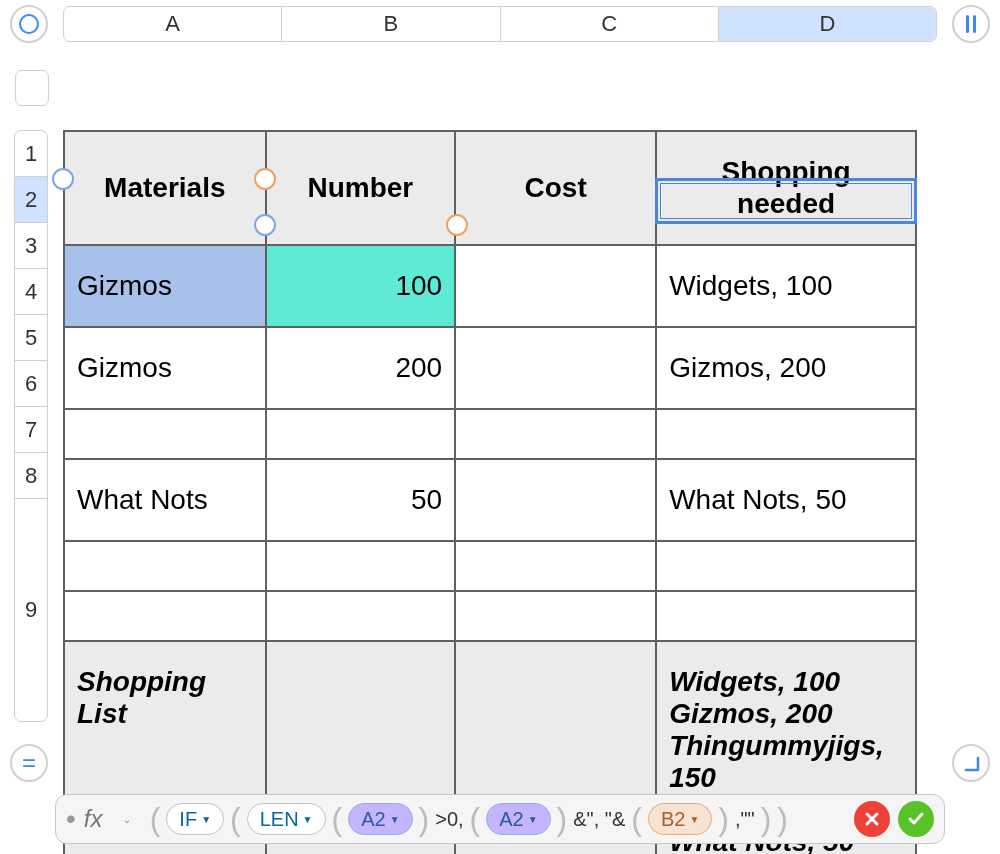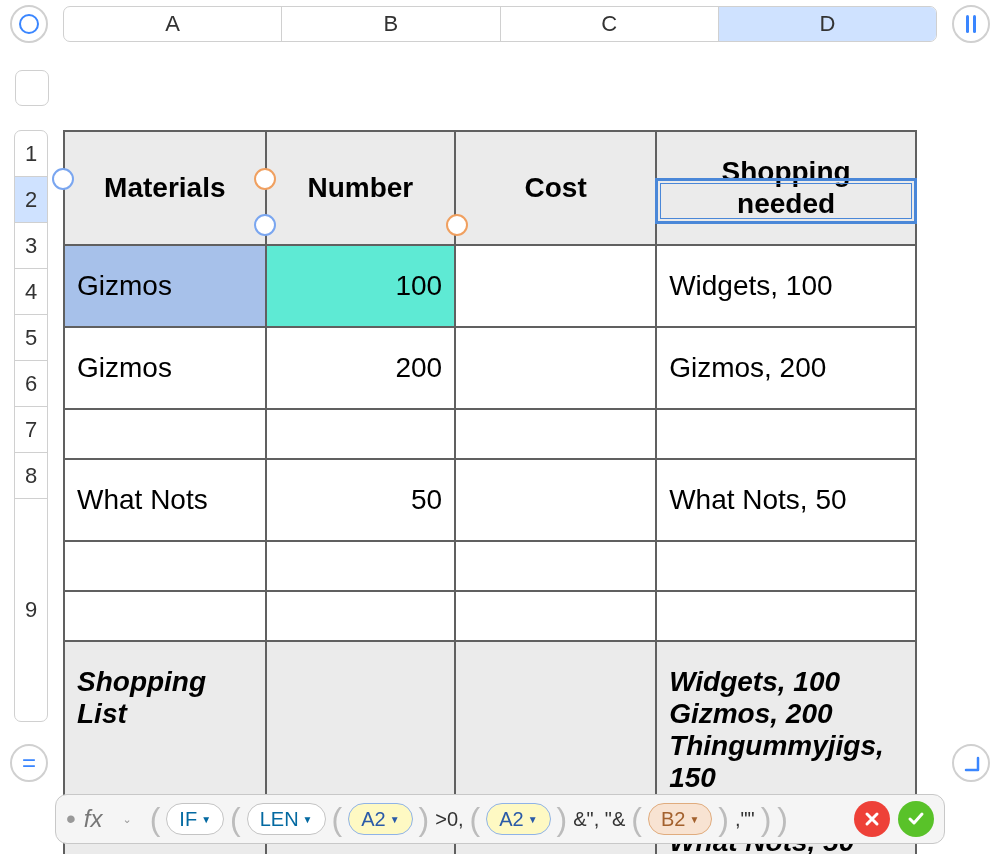--- a/index.html
+++ b/index.html
@@ -228,21 +228,21 @@
     display: inline-flex;
     align-items: center;
     border-radius: 16px;
     padding: 2px 12px;
     height: 32px;
     font-size: 20px;
     gap: 4px;
   }
   .token .tri { font-size: 10px; }
   .tk-white { background: #fff; border: 1.5px solid #c4c4c4; color: #0369a1; }
-  .tk-blue { background: #fef9c3; border: 1.5px solid #8fb3e8; color: #2a5aa8; }
+  .tk-blue { background: #c4b5fd; border: 1.5px solid #8fb3e8; color: #2a5aa8; }
   .tk-blue .tri { color: #2a5aa8; }
   .tk-orange { background: #f8e3d2; border: 1.5px solid #e0ac7e; color: #a3612e; }
   .tk-orange .tri { color: #a3612e; }
 
   .paren { color: #bcbcbc; font-size: 32px; line-height: 1; }
   .plain { color: #333; font-size: 20px; }
 
   .round-btn {
     width: 36px; height: 36px; border-radius: 50%;
     display: flex; align-items: center; justify-content: center;

